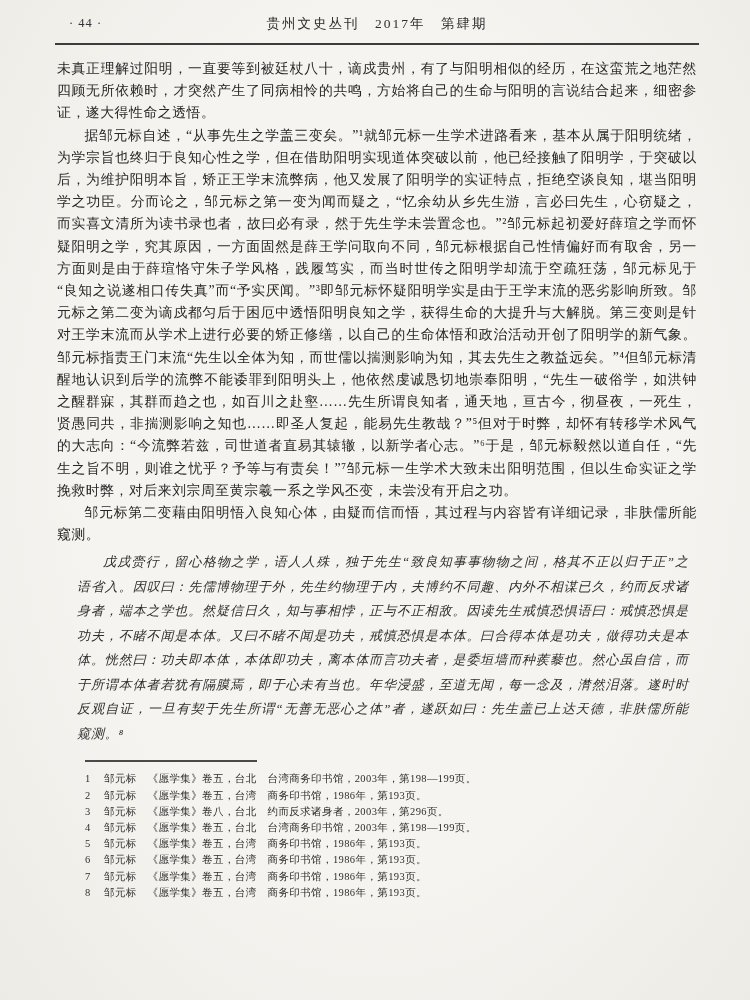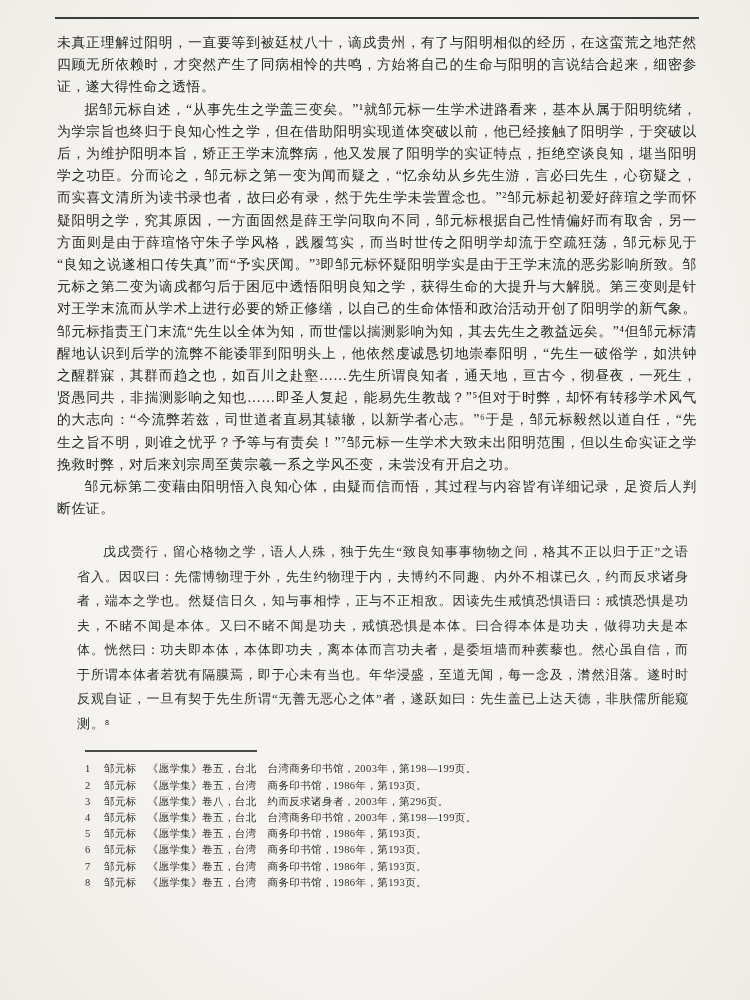--- a/index.html
+++ b/index.html
@@ -29,23 +29,23 @@
     margin: 5px -2px 13px -2px;
   }
   .body p {
     margin: 0; text-align: justify;
     font-size: 13.8px; line-height: 22.2px;
     letter-spacing: 0.6px; text-indent: 2em;
     color: #272727;
   }
   .body p.continuation { text-indent: 0; }
   .quote {
-    margin: 20px 8px 2px 20px;
+    margin: 4px 8px 2px 20px;
     font-size: 13px; line-height: 24.5px;
-    letter-spacing: 0.9px;
+    font-style: italic; letter-spacing: 0.9px;
     text-indent: 2em; text-align: justify;
     color: #2e2e2e;
   }
   .footnote-sep {
     width: 172px; border: none;
     border-top: 2px solid #4a4a4a;
     margin: 14px 0 9px 28px;
   }
   .footnotes {
     padding-left: 28px;
@@ -54,27 +54,31 @@
   }
   .fn { display: flex; }
   .fn-num { width: 13px; flex-shrink: 0; }
   .fn-text { flex: 1; margin-left: 6px; }
 </style>
 </head>
 <body>
 
 <div class="page">
 
+  <div class="header">
+    <span class="page-num">· 44 ·</span>
+    <span class="journal-title">贵州文史丛刊　2017年　第肆期</span>
+  </div>
 
   <hr class="header-rule">
 
   <div class="body">
     <p class="continuation">未真正理解过阳明，一直要等到被廷杖八十，谪戍贵州，有了与阳明相似的经历，在这蛮荒之地茫然四顾无所依赖时，才突然产生了同病相怜的共鸣，方始将自己的生命与阳明的言说结合起来，细密参证，遂大得性命之透悟。</p>
     <p>据邹元标自述，“从事先生之学盖三变矣。”¹就邹元标一生学术进路看来，基本从属于阳明统绪，为学宗旨也终归于良知心性之学，但在借助阳明实现道体突破以前，他已经接触了阳明学，于突破以后，为维护阳明本旨，矫正王学末流弊病，他又发展了阳明学的实证特点，拒绝空谈良知，堪当阳明学之功臣。分而论之，邹元标之第一变为闻而疑之，“忆余幼从乡先生游，言必曰先生，心窃疑之，而实喜文清所为读书录也者，故曰必有录，然于先生学未尝置念也。”²邹元标起初爱好薛瑄之学而怀疑阳明之学，究其原因，一方面固然是薛王学问取向不同，邹元标根据自己性情偏好而有取舍，另一方面则是由于薛瑄恪守朱子学风格，践履笃实，而当时世传之阳明学却流于空疏狂荡，邹元标见于“良知之说遂相口传失真”而“予实厌闻。”³即邹元标怀疑阳明学实是由于王学末流的恶劣影响所致。邹元标之第二变为谪戍都匀后于困厄中透悟阳明良知之学，获得生命的大提升与大解脱。第三变则是针对王学末流而从学术上进行必要的矫正修缮，以自己的生命体悟和政治活动开创了阳明学的新气象。邹元标指责王门末流“先生以全体为知，而世儒以揣测影响为知，其去先生之教益远矣。”⁴但邹元标清醒地认识到后学的流弊不能诿罪到阳明头上，他依然虔诚恳切地崇奉阳明，“先生一破俗学，如洪钟之醒群寐，其群而趋之也，如百川之赴壑……先生所谓良知者，通天地，亘古今，彻昼夜，一死生，贤愚同共，非揣测影响之知也……即圣人复起，能易先生教哉？”⁵但对于时弊，却怀有转移学术风气的大志向：“今流弊若兹，司世道者直易其辕辙，以新学者心志。”⁶于是，邹元标毅然以道自任，“先生之旨不明，则谁之忧乎？予等与有责矣！”⁷邹元标一生学术大致未出阳明范围，但以生命实证之学挽救时弊，对后来刘宗周至黄宗羲一系之学风丕变，未尝没有开启之功。</p>
-    <p>邹元标第二变藉由阳明悟入良知心体，由疑而信而悟，其过程与内容皆有详细记录，足资后人判断佐证。</p>
+    <p>邹元标第二变藉由阳明悟入良知心体，由疑而信而悟，其过程与内容皆有详细记录，非肤儒所能窥测。</p>
     <div class="quote">戊戌赍行，留心格物之学，语人人殊，独于先生“致良知事事物物之间，格其不正以归于正”之语省入。因叹曰：先儒博物理于外，先生约物理于内，夫博约不同趣、内外不相谋已久，约而反求诸身者，端本之学也。然疑信日久，知与事相悖，正与不正相敌。因读先生戒慎恐惧语曰：戒慎恐惧是功夫，不睹不闻是本体。又曰不睹不闻是功夫，戒慎恐惧是本体。曰合得本体是功夫，做得功夫是本体。恍然曰：功夫即本体，本体即功夫，离本体而言功夫者，是委垣墙而种蒺藜也。然心虽自信，而于所谓本体者若犹有隔膜焉，即于心未有当也。年华浸盛，至道无闻，每一念及，潸然泪落。遂时时反观自证，一旦有契于先生所谓“无善无恶心之体”者，遂跃如曰：先生盖已上达天德，非肤儒所能窥测。⁸</div>
   </div>
 
   <hr class="footnote-sep">
 
   <div class="footnotes">
     <div class="fn">
       <span class="fn-num">1</span>
       <span class="fn-text">邹元标　《愿学集》卷五，台北　台湾商务印书馆，2003年，第198—199页。</span>
     </div>

